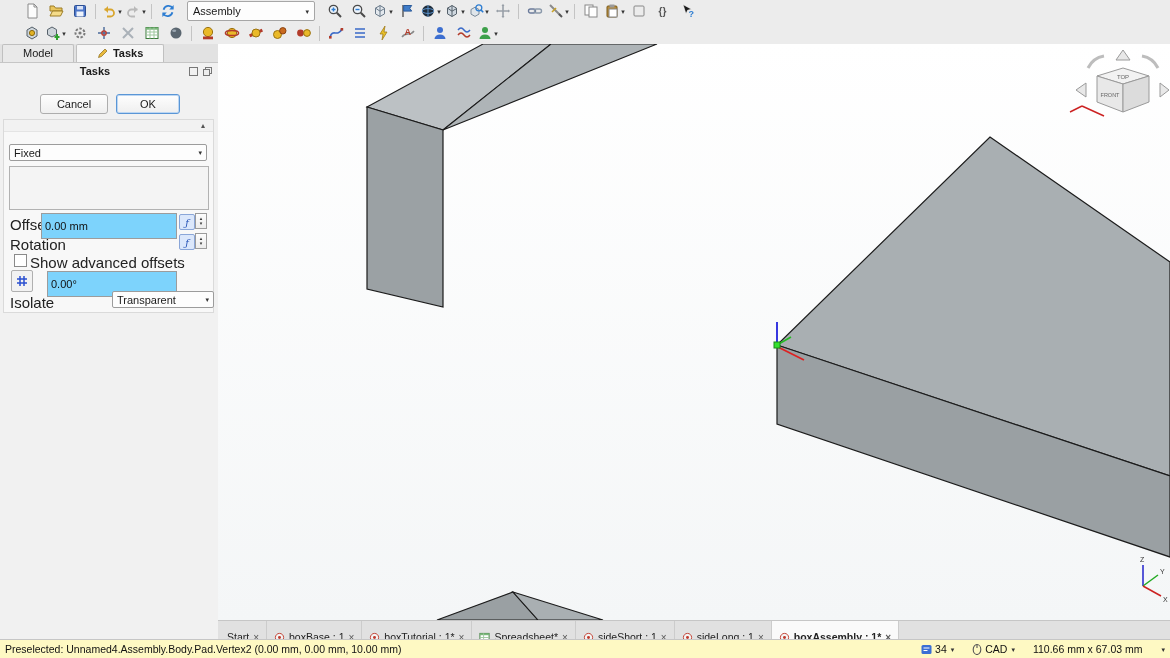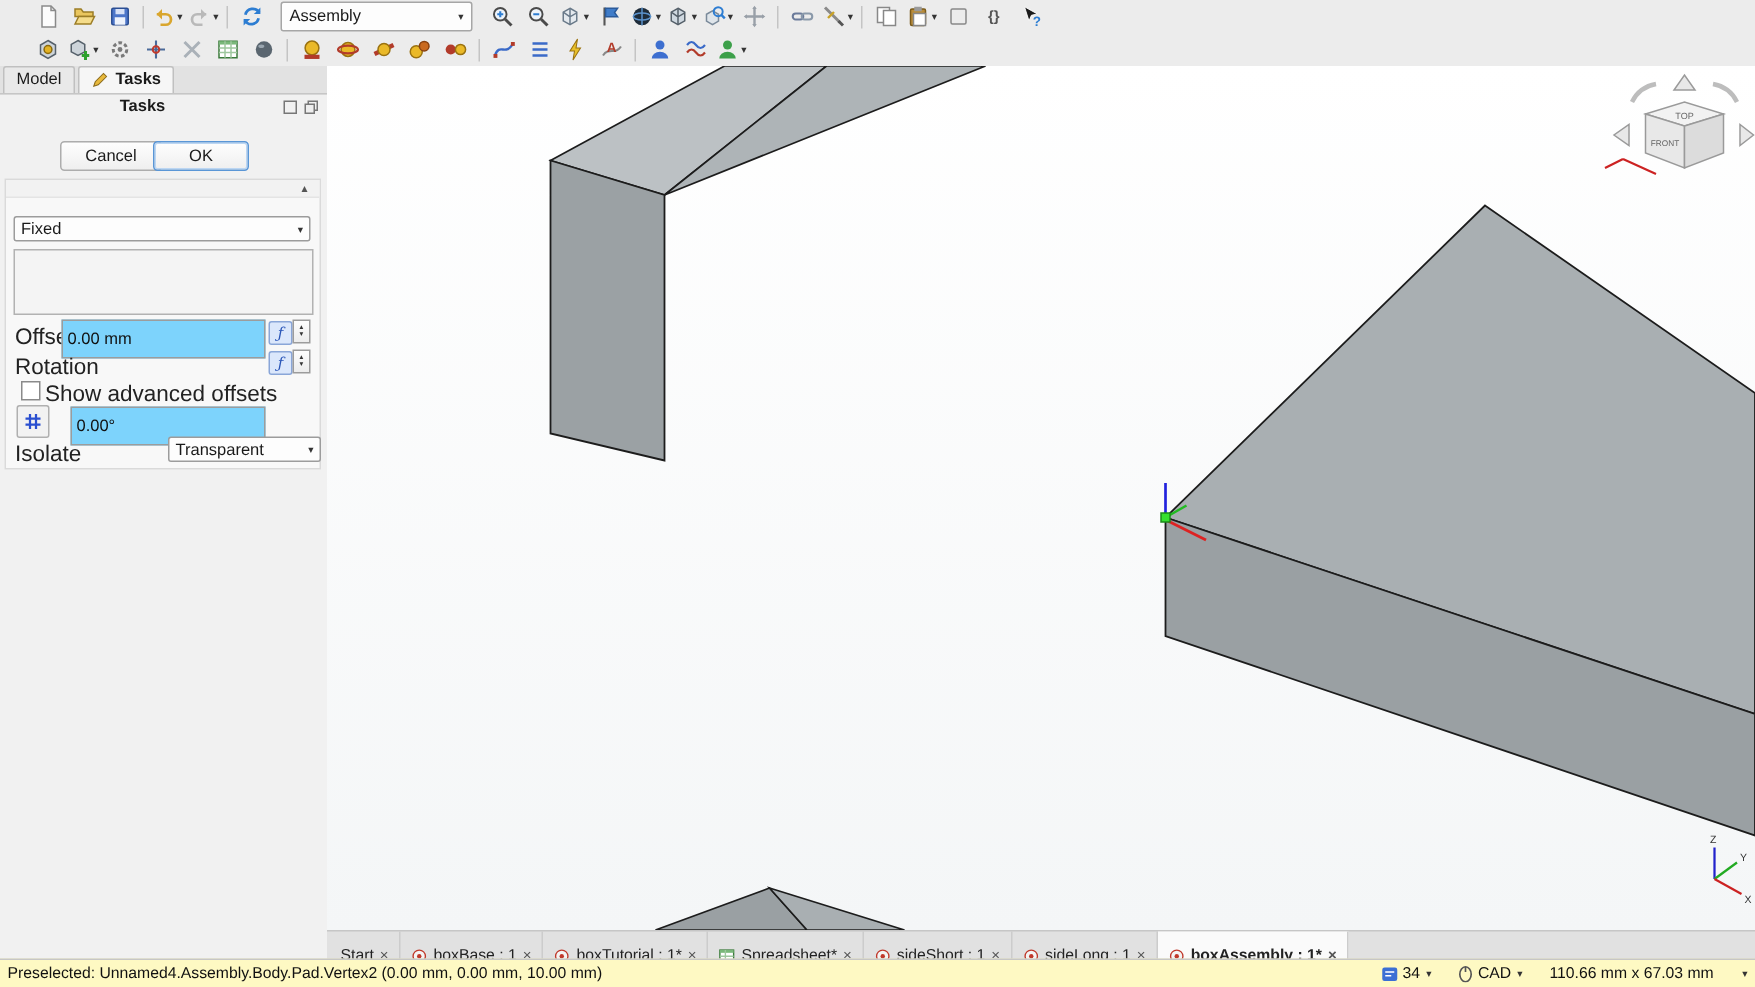--- a/index.html
+++ b/index.html
@@ -10,28 +10,28 @@
   #trow2{top:22px;height:22px;border-bottom:1px solid #cfcfcf}
   .tbtn{height:19px;min-width:21px;padding:0 1px;display:flex;align-items:center;justify-content:center;border-radius:2px;cursor:default}
   .tbtn svg{width:16px;height:16px}
   .caret{font-size:7px;color:#333;line-height:1;margin-left:1px}
   .tsep{width:1px;height:15px;background:#c4c4c4;margin:0 3px}
   .wbcombo{display:flex;align-items:center;width:116px;height:18px;background:#fdfdfd;border:1px solid #a6a6a6;border-radius:2px;padding:0 5px;margin:0 7px}
   .wbcombo .lbl{flex:1}
   
   #panel{position:absolute;left:0;top:44px;width:218px;height:595px;background:#f1f1f1;border-right:1px solid #c9c9c9}
   .cvtabs{display:flex;align-items:flex-end;height:18px;background:#e2e2e2;border-bottom:1px solid #c6c6c6;padding-left:2px;gap:2px}
-  .cvtab{padding:1px 8px 2px;border:1px solid #c0c0c0;border-bottom:none;background:#e9e9e9;border-radius:2px 2px 0 0;display:flex;align-items:center;gap:4px;height:14px}
+  .cvtab{padding:1px 20px 2px;border:1px solid #c0c0c0;border-bottom:none;background:#e9e9e9;border-radius:2px 2px 0 0;display:flex;align-items:center;gap:4px;height:14px}
   .cvtab.active{background:#f6f6f6;font-weight:bold}
   .taskshead{height:16px;display:flex;align-items:center;padding:0 5px}
   .taskshead .t{flex:1;text-align:center;font-weight:bold;font-size:11px}
   .winbtn{width:12px;height:12px;display:flex;align-items:center;justify-content:center;margin-left:2px}
   .btn{position:absolute;height:18px;border:1px solid #adadad;border-radius:3px;background:linear-gradient(#fefefe,#efefef);display:flex;align-items:center;justify-content:center;font-size:11px}
   #btn-cancel{left:40px;top:34px;width:66px}
-  #btn-ok{left:102px;top:34px;width:62px;border-color:#5a96d6;box-shadow:inset 0 0 0 1px #bcd6f2}
+  #btn-ok{left:116px;top:34px;width:62px;border-color:#5a96d6;box-shadow:inset 0 0 0 1px #bcd6f2}
   .groupbox{position:absolute;left:3px;top:59px;width:209px;height:192px;background:#f8f8f8;border:1px solid #dadada}
   .collapsehdr{position:absolute;left:0;top:0;right:0;height:12px;border-bottom:1px solid #e4e4e4;background:#f2f2f2;text-align:right;font-size:8px;color:#555;line-height:11px;padding-right:8px;box-sizing:border-box}
   .sel{position:absolute;height:17px;border:1px solid #9c9c9c;background:#fdfdfd;display:flex;align-items:center;padding:0 4px;box-sizing:border-box;border-radius:2px}
   .sel .sc{margin-left:auto;font-size:7px;color:#333}
   .listbox{position:absolute;border:1px solid #b2b2b2;background:#f4f4f4}
   .flbl{position:absolute;font-size:15px;color:#222}
   .fld{position:absolute;height:16px;border:1px solid #9c9c9c;background:#7dd3fc;font:11px "Liberation Sans",sans-serif;padding:12px 3px;box-sizing:border-box;color:#111}
   .fbtn{position:absolute;width:14px;height:14px;border:1px solid #8aa6d8;background:#dbe7fb;color:#2a56b8;font-style:italic;font-family:"DejaVu Serif",serif;font-size:10px;display:flex;align-items:center;justify-content:center;border-radius:2px}
   .spin{position:absolute;width:12px;height:16px;border:1px solid #9c9c9c;background:linear-gradient(#fdfdfd,#ececec);display:flex;flex-direction:column;align-items:center;justify-content:center;font-size:5px;line-height:5px;color:#333;box-sizing:border-box}
   .chk{position:absolute;width:11px;height:11px;border:1px solid #8a8a8a;background:#fff}

